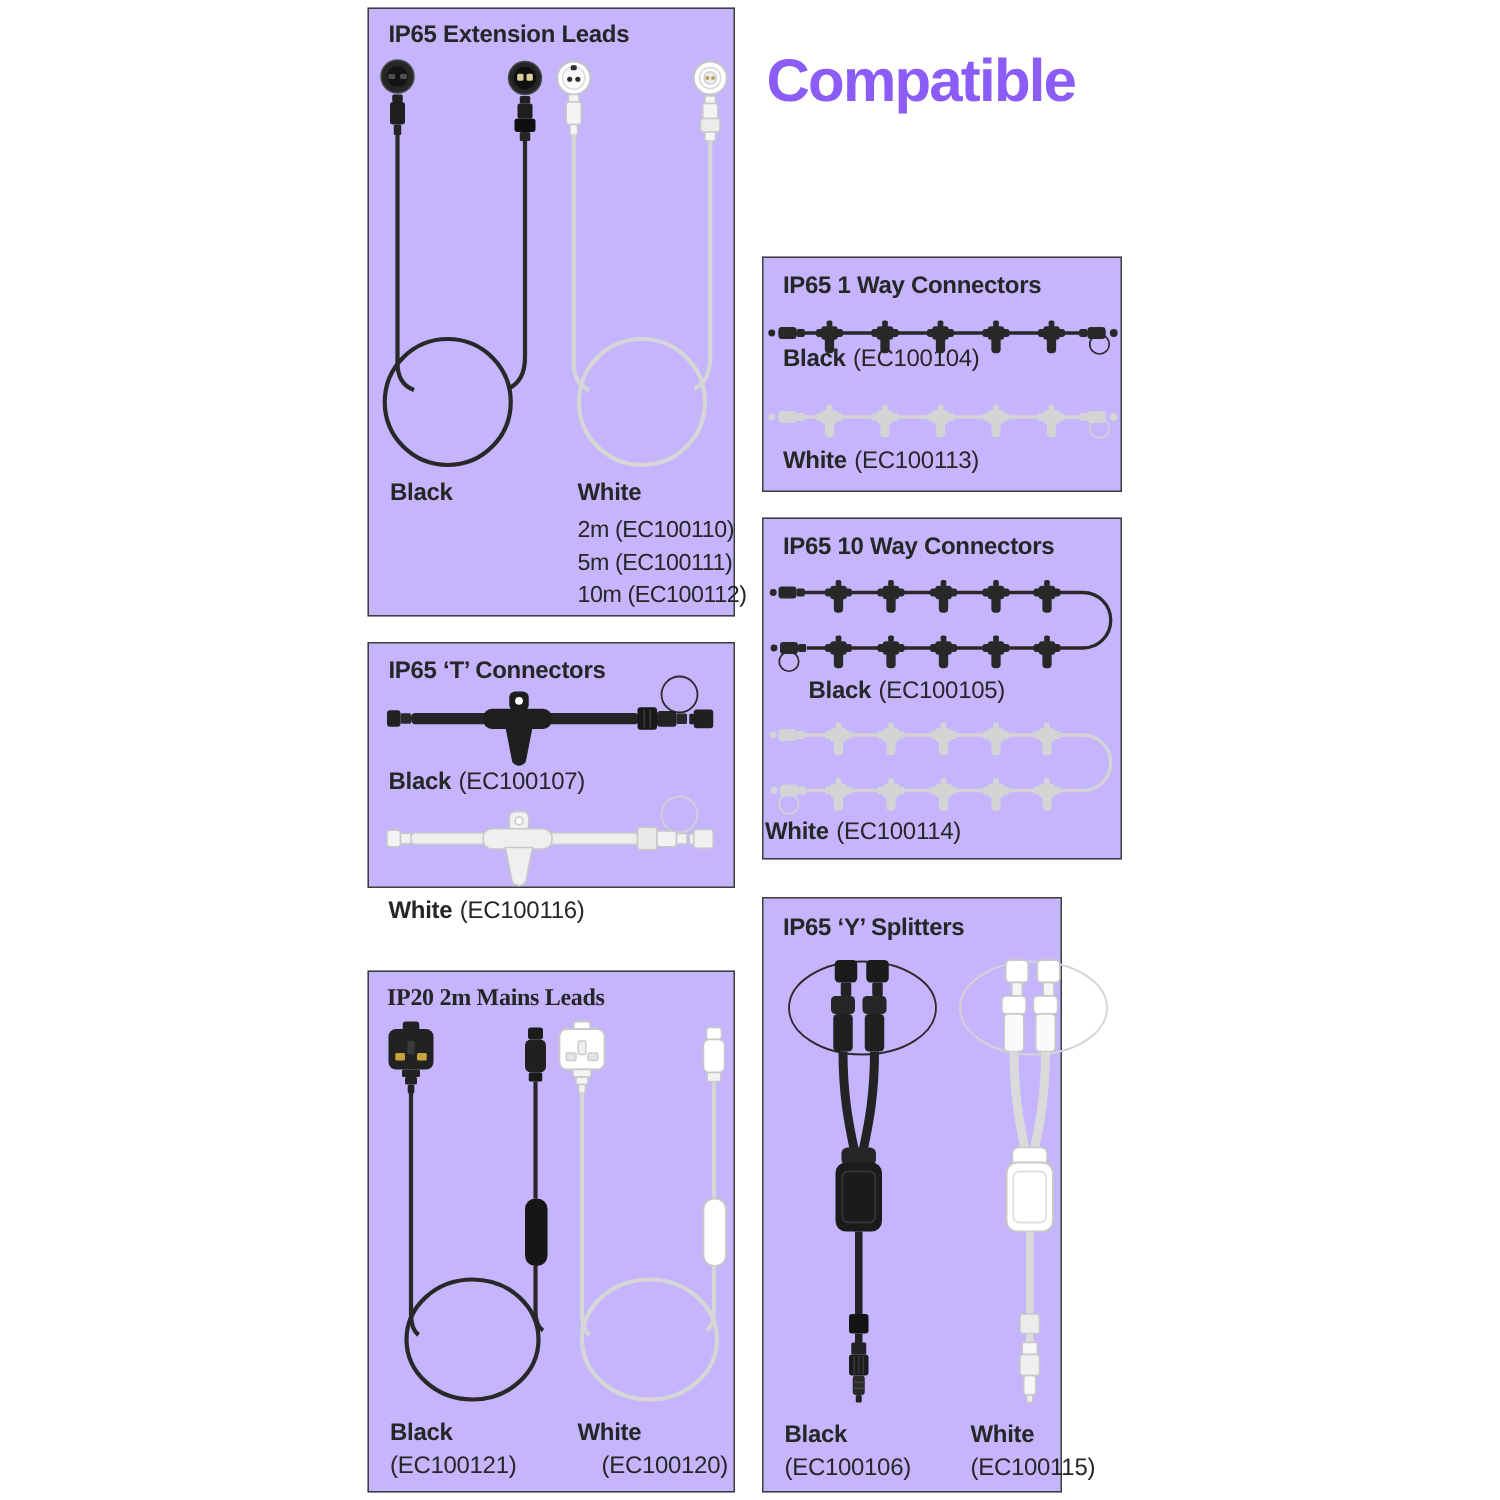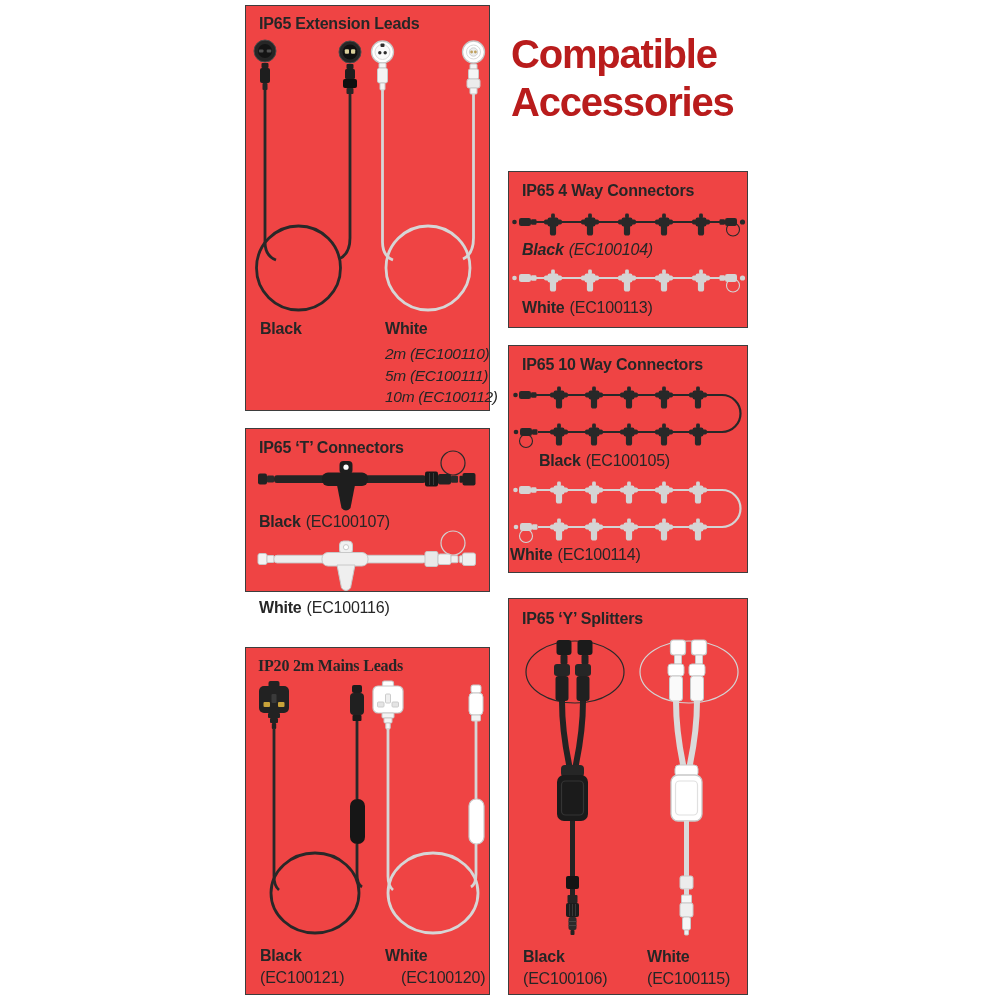--- a/index.html
+++ b/index.html
@@ -1,27 +1,27 @@
 <!DOCTYPE html>
 <html><head>
 <meta charset="utf-8">
 <style>
   html,body{margin:0;padding:0;}
   body{width:1000px;height:1000px;background:#ffffff;position:relative;overflow:hidden;
        font-family:"Liberation Sans",sans-serif;color:#262626;}
   .page{position:absolute;inset:0;}
-  .panel{position:absolute;border:1.5px solid #3d3d3d;background:#ef4444;box-sizing:border-box;}
+  .panel{position:absolute;border:1.5px solid #3d3d3d;background:#c4b5fd;box-sizing:border-box;}
   .panel svg{position:absolute;left:0;top:0;}
   .panel-title{position:absolute;font-size:16px;font-weight:700;letter-spacing:-0.2px;white-space:nowrap;}
   .vl{position:absolute;font-size:16px;white-space:nowrap;letter-spacing:-0.2px;}
   .vl b{font-weight:700;margin-right:5px;}
   .vname{position:absolute;font-size:16px;font-weight:700;letter-spacing:-0.2px;}
   .vlist{position:absolute;font-size:15.5px;line-height:21.5px;letter-spacing:-0.3px;white-space:nowrap;}
   .heading{position:absolute;left:511px;top:30px;font-size:40px;line-height:48px;
-           font-weight:700;letter-spacing:-1.2px;color:#b91c1c;}
+           font-weight:700;letter-spacing:-1.2px;color:#8b5cf6;}
   .heading span{display:block;}
 </style>
 </head>
 <body>
 
 <div class="page">
 
   <svg width="0" height="0" style="position:absolute">
     <defs>
       <g id="tee">
@@ -32,21 +32,20 @@
       </g>
       <g id="endplug">
         <rect x="0" y="-4" width="12" height="8" rx="2.2"></rect>
         <rect x="12" y="-2.7" width="5.5" height="5.4" rx="1.2"></rect>
       </g>
     </defs>
   </svg>
 
   <div class="heading">
     <span>Compatible</span>
-    <span>Accessories</span>
   </div>
 
   <div class="panel" style="left:245px;top:5px;width:245px;height:406px;">
     <svg width="245" height="406" viewBox="0 0 245 406">
 
       <g>
         <circle cx="19" cy="45" r="11" fill="#262626" stroke="#4a4a4a"></circle>
         <circle cx="19" cy="45" r="7" fill="#141414"></circle>
         <rect x="12.9" y="43.4" width="4.6" height="3.2" rx="1" fill="#505050"></rect>
         <rect x="20.7" y="43.4" width="4.6" height="3.2" rx="1" fill="#505050"></rect>
@@ -85,21 +84,21 @@
         <rect x="224" y="58" width="7" height="5" rx="1" fill="#f4f4f4" stroke="#c9c9c9"></rect>
         <rect x="222.5" y="63" width="10" height="10" rx="1.5" fill="#f4f4f4" stroke="#c9c9c9"></rect>
         <rect x="221" y="73" width="13" height="9" rx="2" fill="#ececec" stroke="#c9c9c9"></rect>
         <rect x="224" y="82" width="7" height="6" rx="1" fill="#f4f4f4" stroke="#c9c9c9"></rect>
         <path d="M227.5,88 L227.5,232 Q227.5,248 217,253" fill="none" stroke="#d6d6d6" stroke-width="2.8"></path>
       </g>
     </svg>
     <div class="panel-title" style="left:13px;top:9px;">IP65 Extension Leads</div>
     <div class="vname" style="left:14px;top:314px;">Black</div>
     <div class="vname" style="left:139px;top:314px;">White</div>
-    <div class="vlist" style="left:139px;top:337px;font-style:italic;">
+    <div class="vlist" style="left:139px;top:337px;">
       <div>2m (EC100110)</div>
       <div>5m (EC100111)</div>
       <div>10m (EC100112)</div>
     </div>
   </div>
 
   <div class="panel" style="left:508px;top:171px;width:240px;height:157px;">
     <svg width="237" height="154" viewBox="0 0 237 154">
       <g fill="#282828">
         <path d="M10,50 H228" fill="none" stroke="#282828" stroke-width="2.2"></path>
@@ -125,22 +124,22 @@
           </g>
         <use href="#tee" x="44" y="106"></use>
           <use href="#tee" x="81" y="106"></use>
           <use href="#tee" x="118" y="106"></use>
           <use href="#tee" x="155" y="106"></use>
           <use href="#tee" x="192" y="106"></use>
         <circle cx="224" cy="113.5" r="6.5" fill="none" stroke="#d4d4d4" stroke-width="1.1"></circle>
         <circle cx="233.5" cy="106" r="2.6"></circle>
       </g>
     </svg>
-    <div class="panel-title" style="left:13px;top:10px;">IP65 4 Way Connectors</div>
-    <div class="vl" style="left:13px;top:69px;font-style:italic;">
+    <div class="panel-title" style="left:13px;top:10px;">IP65 1 Way Connectors</div>
+    <div class="vl" style="left:13px;top:59px;">
       <b>Black</b><span>(EC100104)</span>
     </div>
     <div class="vl" style="left:13px;top:127px;">
       <b>White</b><span>(EC100113)</span>
     </div>
   </div>
 
   <div class="panel" style="left:508px;top:345px;width:240px;height:228px;padding-left:16px;">
     <svg width="237" height="225" viewBox="0 0 237 225">
       <g fill="#282828">
@@ -271,21 +270,21 @@
         <ellipse cx="187" cy="245" rx="45" ry="40" fill="none" stroke="#d6d6d6" stroke-width="2.8"></ellipse>
       </g>
     </svg>
     <div class="panel-title" style="left:12px;top:9px;font-family:Liberation Serif, serif;">IP20 2m Mains Leads</div>
     <div class="vname" style="left:14px;top:299px;">Black</div>
     <div class="vl" style="left:14px;top:321px;">(EC100121)</div>
     <div class="vname" style="left:139px;top:299px;">White</div>
     <div class="vl" style="left:139px;top:321px;margin-left:16px;">(EC100120)</div>
   </div>
 
-  <div class="panel" style="left:508px;top:598px;width:240px;height:397px;">
+  <div class="panel" style="left:508px;top:598px;width:200px;height:397px;">
     <svg width="237" height="394" viewBox="0 0 237 394">
       <g>
         <ellipse cx="66" cy="73" rx="49" ry="31" fill="none" stroke="#2a2a2a" stroke-width="1.2"></ellipse>
         <rect x="47.5" y="41" width="15" height="15" rx="3" fill="#1b1b1b"></rect>
         <rect x="51.5" y="56" width="7" height="9" rx="1" fill="#222"></rect>
         <rect x="68.5" y="41" width="15" height="15" rx="3" fill="#1b1b1b"></rect>
         <rect x="72.5" y="56" width="7" height="9" rx="1" fill="#222"></rect>
         <rect x="45" y="65" width="16" height="12" rx="3" fill="#262626"></rect>
         <rect x="46.5" y="77" width="13" height="25" rx="3" fill="#202020"></rect>
         <rect x="66" y="65" width="16" height="12" rx="3" fill="#262626"></rect>

